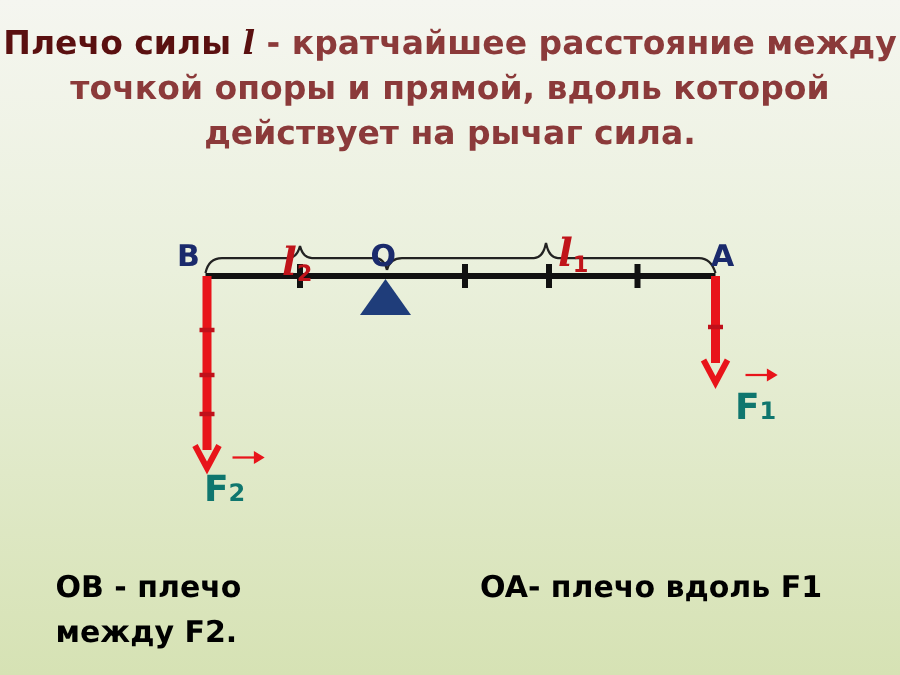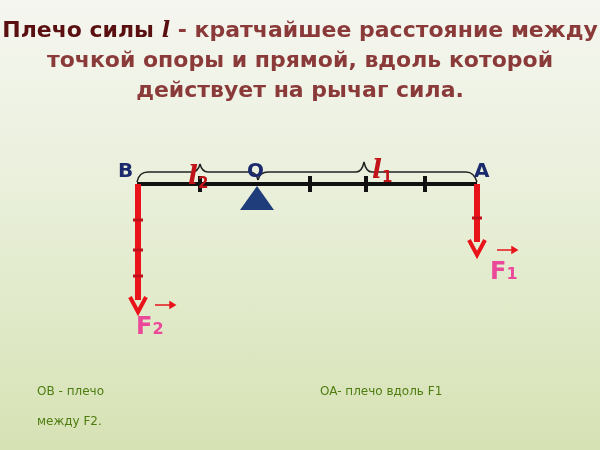--- a/index.html
+++ b/index.html
@@ -13,23 +13,23 @@
     text-align:center; font-weight:bold; font-size:22px; line-height:30px;
     color:#8b3a3a;
   }
   .title .dark { color:#5a1010; }
   .title .ital { font-family:"DejaVu Serif", serif; font-style:italic; color:#5a1010; }
   svg.diagram { position:absolute; left:0; top:0; }
   .lbl { position:absolute; font-weight:bold; }
   .pt { color:#1a2a6c; font-size:20px; }
   .arm { color:#c0141a; font-family:"DejaVu Serif", serif; font-style:italic; font-size:26px;margin-top:36px; }
   .arm sub { font-family:"DejaVu Sans", sans-serif; font-style:normal; font-size:15px; vertical-align:-4px; }
-  .force { color:#ec4899; font-size:24px; }
+  .force { color:#0f766e; font-size:24px; }
   .force sub { font-size:16px; vertical-align:0; }
-  .bottom { position:absolute; font-weight:normal; font-size:12px; color:#4d7c0f; line-height:30px; }
+  .bottom { position:absolute; font-weight:bold; font-size:20px; color:#000000; line-height:30px; }
 </style>
 </head>
 <body>
 
 <div class="title">
   <span class="dark">Плечо силы</span>
   <span class="ital">l</span>
   <span> - кратчайшее расстояние между точкой опоры и прямой, вдоль которой действует на рычаг сила.</span>
 </div>
 

